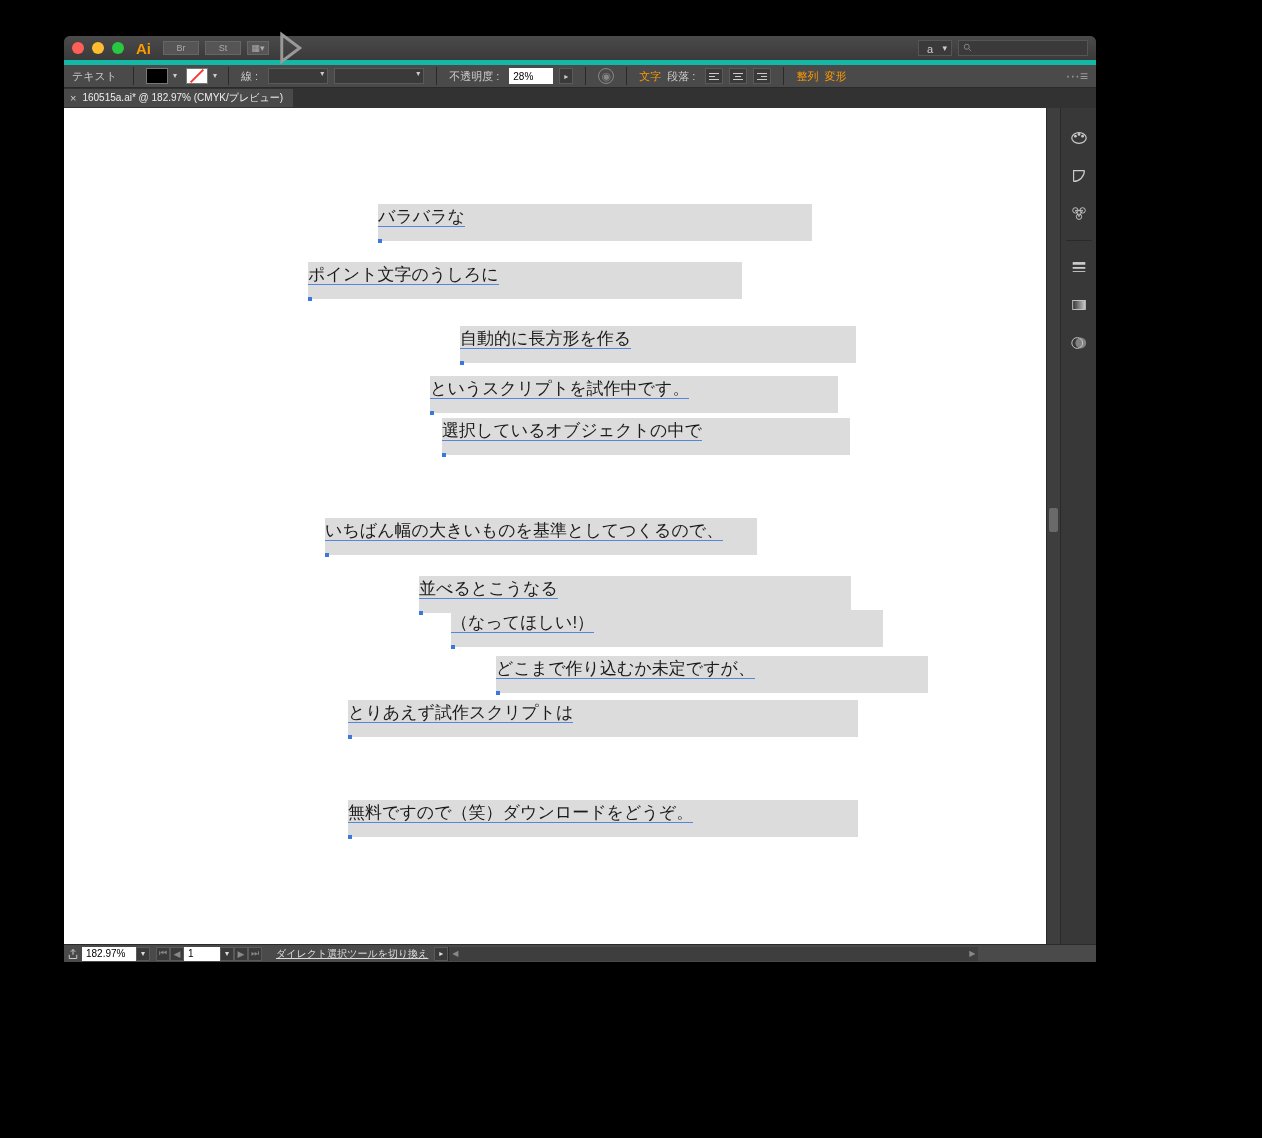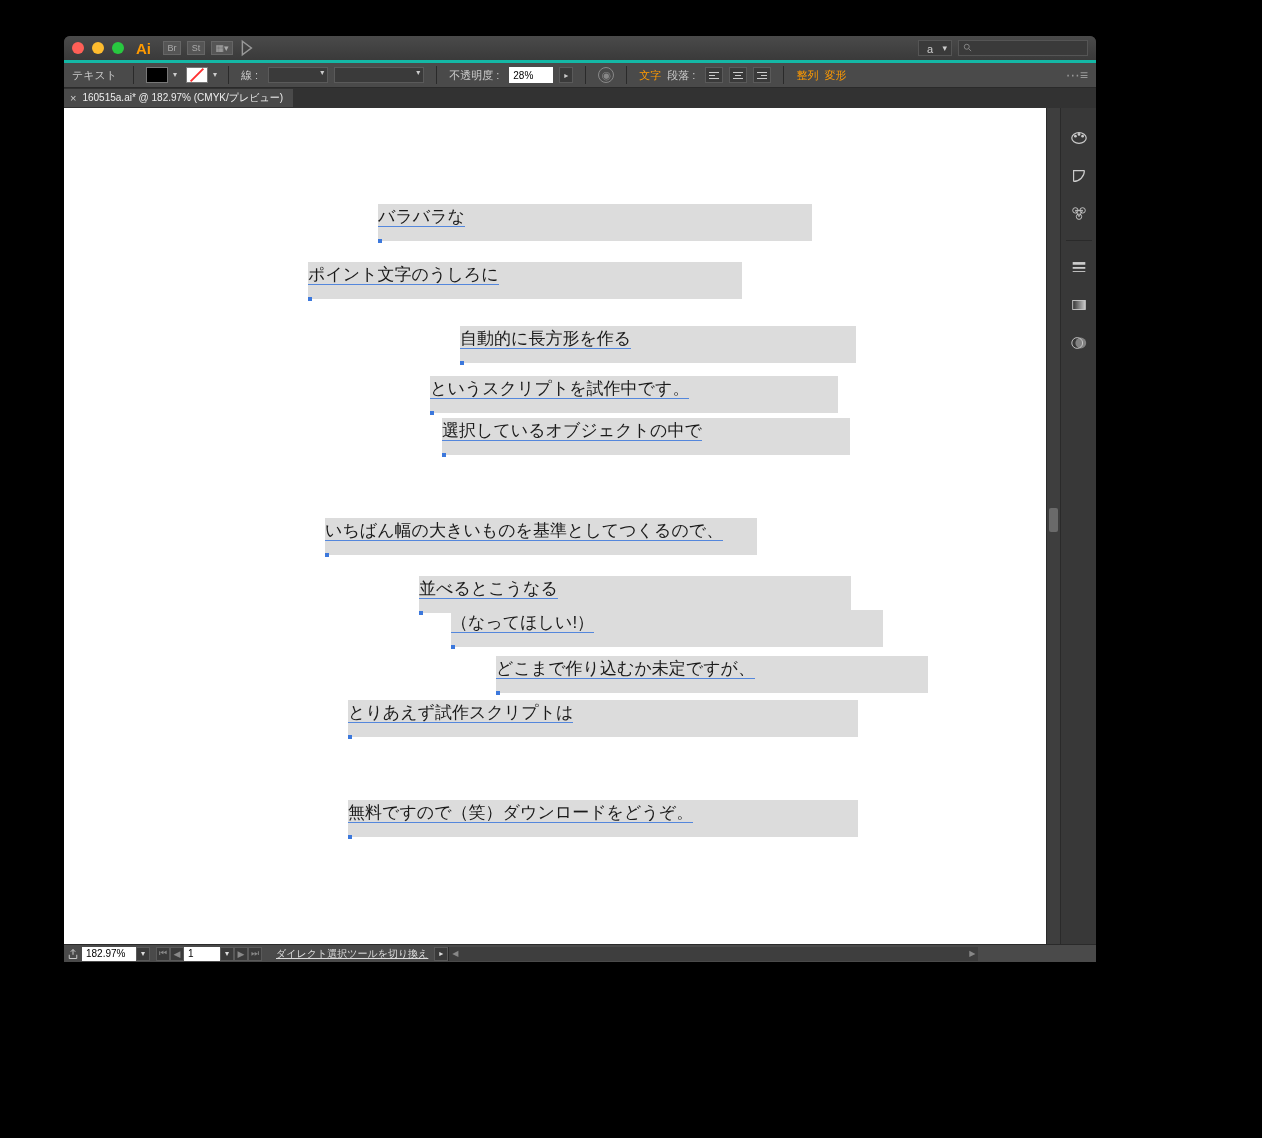--- a/index.html
+++ b/index.html
@@ -37,21 +37,21 @@
     .tl.red { background: #ff5f57; }
     .tl.yellow { background: #febc2e; }
     .tl.green { background: #28c840; }
     .ai-logo {
       color: #ff9a00;
       font-weight: bold;
       font-size: 15px;
       margin-right: 12px;
     }
     .tb-icon {
-      width: 18px; height: 14px;
+      width: 36px; height: 14px;
       background: #555;
       border: 1px solid #666;
       margin-right: 6px;
       display: flex;
       align-items: center;
       justify-content: center;
       color: #aaa;
       font-size: 9px;
     }
     .tb-icon.grid { width: 22px; }
@@ -77,21 +77,21 @@
       width: 130px; height: 16px;
       display: flex; align-items: center;
       padding-left: 4px;
     }
     .search-box svg { width: 10px; height: 10px; }
 
     
     .control-bar {
       height: 28px;
       background: #4a4a4a;
-      border-top: 3px solid #14b8a6;
+      border-top: 5px solid #14b8a6;
       border-bottom: 1px solid #2a2a2a;
       display: flex;
       align-items: center;
       padding: 0 8px;
       gap: 6px;
       color: #ccc;
       font-size: 11px;
     }
     .ctrl-label { margin-right: 4px; }
     .fill-swatch {

